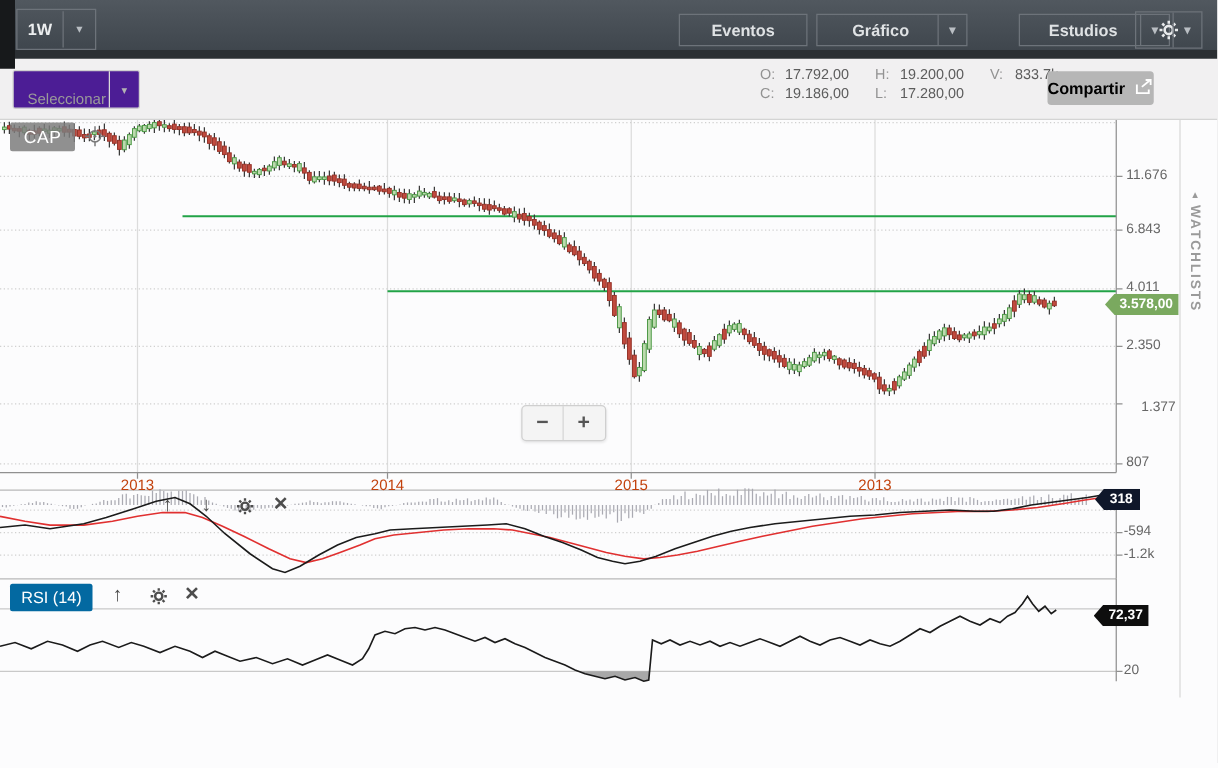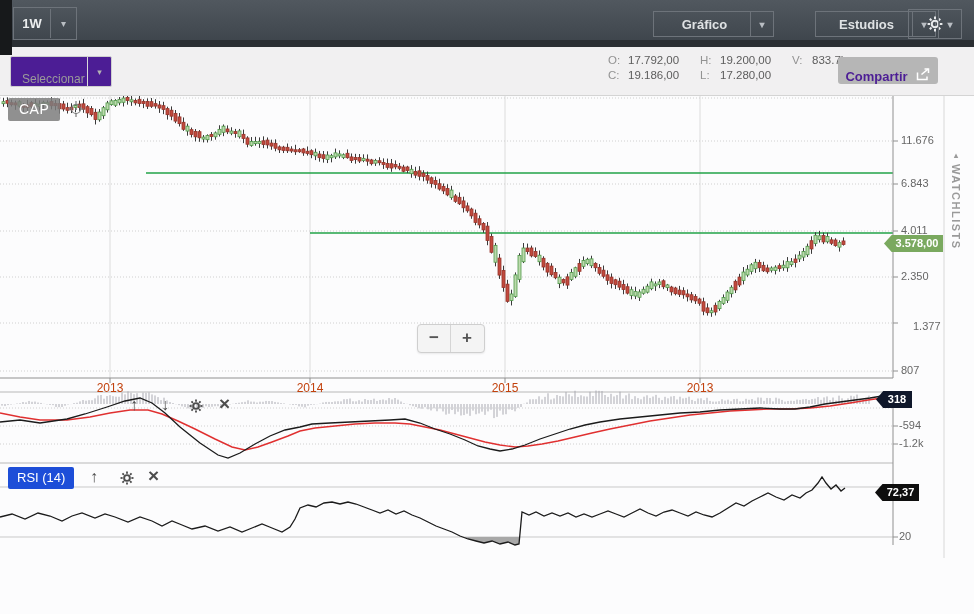--- a/index.html
+++ b/index.html
@@ -36,44 +36,44 @@
   .select-box{position:absolute;left:10px;top:9px;width:100px;height:29px;background:#4c1d95;
           border:1px solid #cfcfcf;border-radius:2px;display:flex;align-items:flex-end;cursor:pointer;}
   .sel-text{flex:1;padding-left:11px;font-size:12px;color:#9a9a9a;}
   .sel-caret{width:23px;height:100%;border-left:1px solid #d9d9d9;display:flex;align-items:center;
           justify-content:center;font-size:9px;color:#b3b3b3;}
   .ohlc{position:absolute;left:608px;top:6px;font-size:11.5px;line-height:15px;color:#5c5c5c;}
   .ohlc-row{display:flex;}
   .ol{color:#929292;width:20px;}
   .ov{width:72px;}
   .ov.vshort{width:52px;}
-  .share-btn{position:absolute;left:838px;top:10px;width:100px;height:27px;background:#b6b6b6;
-          border-radius:3px;color:#4c1d95;font-size:13px;font-weight:bold;display:flex;gap:7px;
-          align-items:flex-end;justify-content:center;cursor:pointer;}
+  .share-btn{position:absolute;left:838px;top:10px;width:85px;height:27px;background:#b6b6b6;
+          border-radius:3px;color:#000000;font-size:13px;font-weight:bold;display:flex;gap:7px;
+          align-items:center;justify-content:center;cursor:pointer;}
 
   
   .cap-badge{position:absolute;left:8px;top:98px;z-index:3;background:rgba(125,125,125,.85);
           color:#fff;font-size:14px;padding:3px 11px 4px;border-radius:2px;letter-spacing:.5px;}
   .evt-marker{position:absolute;left:66px;top:99px;z-index:2;}
   .zoom-ctl{position:absolute;left:417px;top:324px;width:66px;height:27px;z-index:3;background:#f4f4f4;
           border:1px solid #cfcfcf;border-radius:4px;display:flex;box-shadow:0 1px 2px rgba(0,0,0,.08);}
   .zbtn{width:32px;text-align:center;font-size:17px;font-weight:bold;color:#555;line-height:26px;cursor:pointer;}
   .zdiv{width:1px;background:#d5d5d5;}
   .price-badge{position:absolute;left:884px;top:235px;width:59px;height:17px;z-index:3;background:#7aa95f;
           color:#fff;font-size:11px;font-weight:bold;line-height:17px;text-align:center;padding-left:7px;
           box-sizing:border-box;clip-path:polygon(0 50%,13% 0,100% 0,100% 100%,13% 100%);}
   .macd-val{position:absolute;left:876px;top:391px;width:36px;height:17px;z-index:3;background:#0f172a;
           color:#fff;font-size:11px;font-weight:bold;line-height:17px;text-align:center;padding-left:6px;
           box-sizing:border-box;clip-path:polygon(0 50%,20% 0,100% 0,100% 100%,20% 100%);}
   .rsi-val{position:absolute;left:875px;top:484px;width:44px;height:17px;z-index:3;background:#0e0e0e;
           color:#fff;font-size:11px;font-weight:bold;line-height:17px;text-align:center;padding-left:7px;
           box-sizing:border-box;clip-path:polygon(0 50%,17% 0,100% 0,100% 100%,17% 100%);}
   .macd-badge{position:absolute;left:9px;top:396px;z-index:3;background:#8a8a8a;color:#fff;
           font-size:13px;padding:3px 8px 4px;border-radius:2px;}
-  .rsi-badge{position:absolute;left:8px;top:467px;z-index:3;background:#1d4ed8;color:#fff;
+  .rsi-badge{position:absolute;left:8px;top:467px;z-index:3;background:#0369a1;color:#fff;
           font-size:13px;padding:3px 9px 4px;border-radius:2px;}
   .pi{position:absolute;z-index:3;color:#4d4d4d;font-size:16px;cursor:pointer;line-height:20px;}
   .i-mup{left:130px;top:395px;}
   .i-mdn{left:161px;top:395px;}
   .i-mgear{left:189px;top:398px;}
   .i-mx{left:219px;top:394px;font-size:19px;font-weight:bold;}
   .i-rup{left:90px;top:467px;}
   .i-rgear{left:120px;top:470px;}
   .i-rx{left:148px;top:466px;font-size:19px;font-weight:bold;}
 
@@ -872,20 +872,23 @@
       <span class="axlbl" style="left: 899px; top: 419px;">-594</span>
       <span class="axlbl" style="left: 899px; top: 437px;">-1.2k</span>
       <span class="axlbl" style="left: 899px; top: 530px;">20</span>
     </div>
 
   <div class="topbar">
     <div class="tf-box">
       <span class="tf-label">1W</span>
       <span class="tf-caret">▾</span>
     </div>
+    <div class="tb-btn btn-events">
+      <span>Eventos</span>
+    </div>
     <div class="tb-btn btn-chart">
       <span>Gráfico</span>
       <span class="tb-caret">▾</span>
     </div>
     <div class="tb-btn btn-studies">
       <span>Estudios</span>
       <span class="tb-caret">▾</span>
     </div>
     <div class="tb-btn btn-settings">
       <span class="gear">

